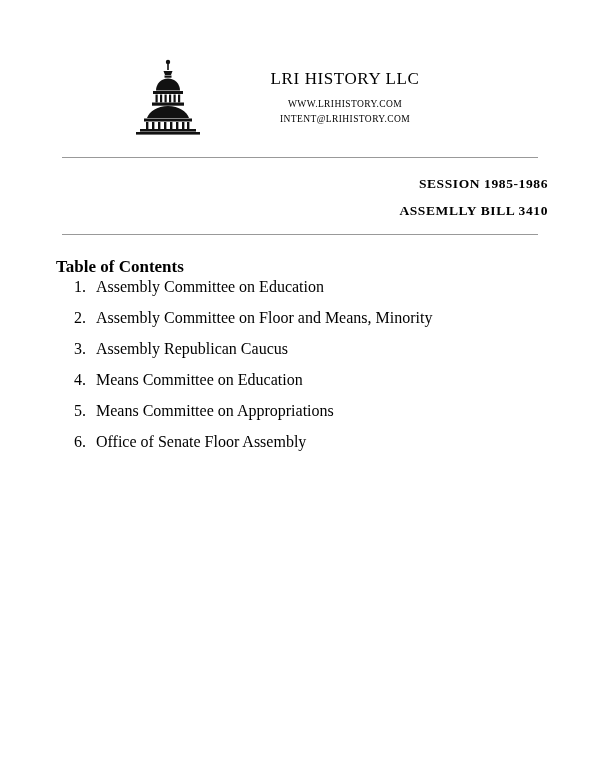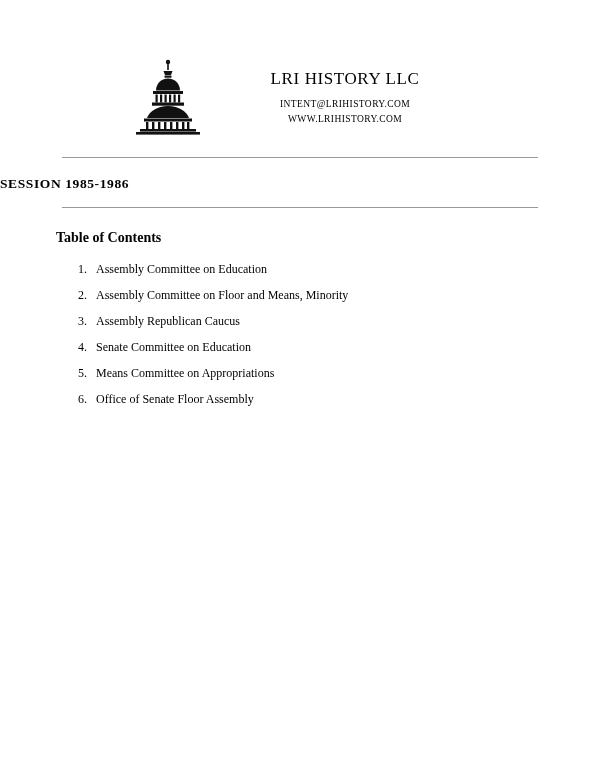--- a/index.html
+++ b/index.html
@@ -68,45 +68,45 @@
   .rule {
     border: 0;
     border-top: 1px solid #999;
     margin: 0 62px;
   }
   .rule-top { margin-top: 22px; }
   .rule-bottom { margin-top: 15px; }
 
   
   .session-block {
-    padding-right: 65px;
+    text-align: right;
+    padding-right: 52px;
     padding-top: 18px;
   }
   .session-line {
     font-size: 13.5px;
     font-weight: bold;
     letter-spacing: 0.6px;
     margin-bottom: 11px;
   }
   .session-line:last-child { margin-bottom: 8px; }
 
   
   .toc {
     padding-left: 56px;
     padding-top: 22px;
   }
   .toc-title {
-    font-size: 14px;
+    font-size: 17px;
     font-weight: bold;
-    margin-bottom: 16px;
   }
   ol.toc-list {
     margin: 0;
     padding-left: 34px;
-    font-size: 12px;
+    font-size: 16px;
   }
   ol.toc-list li {
     margin-bottom: 11px;
     padding-left: 6px;
     line-height: 1.25;
   }
 </style>
 </head>
 <body>
 
@@ -148,39 +148,40 @@
           <rect x="62" y="65" width="2.4" height="7"></rect>
 
           <rect x="15" y="72" width="56" height="2.6"></rect>
           <rect x="11" y="75" width="64" height="2.6"></rect>
         </g>
       </svg>
     </div>
 
     <div class="letterhead-text">
       <div class="company-name">LRI HISTORY LLC</div>
+      <div class="contact-line">WWW.LRIHISTORY.COM</div>
       <div class="contact-line">INTENT@LRIHISTORY.COM</div>
-      <div class="contact-line">WWW.LRIHISTORY.COM</div>
     </div>
 
   </div>
 
   <hr class="rule rule-top">
 
   <div class="session-block">
     <div class="session-line">SESSION  1985-1986</div>
+    <div class="session-line">ASSEMLLY BILL 3410</div>
   </div>
 
   <hr class="rule rule-bottom">
 
   <div class="toc">
     <div class="toc-title">Table of Contents</div>
     <ol class="toc-list">
       <li>Assembly Committee on Education</li>
       <li>Assembly Committee on Floor and Means, Minority</li>
       <li>Assembly Republican Caucus</li>
-      <li>Senate Committee on Education</li>
+      <li>Means Committee on Education</li>
       <li>Means Committee on Appropriations</li>
       <li>Office of Senate Floor Assembly</li>
     </ol>
   </div>
 
 </div>
 
 </body></html>

